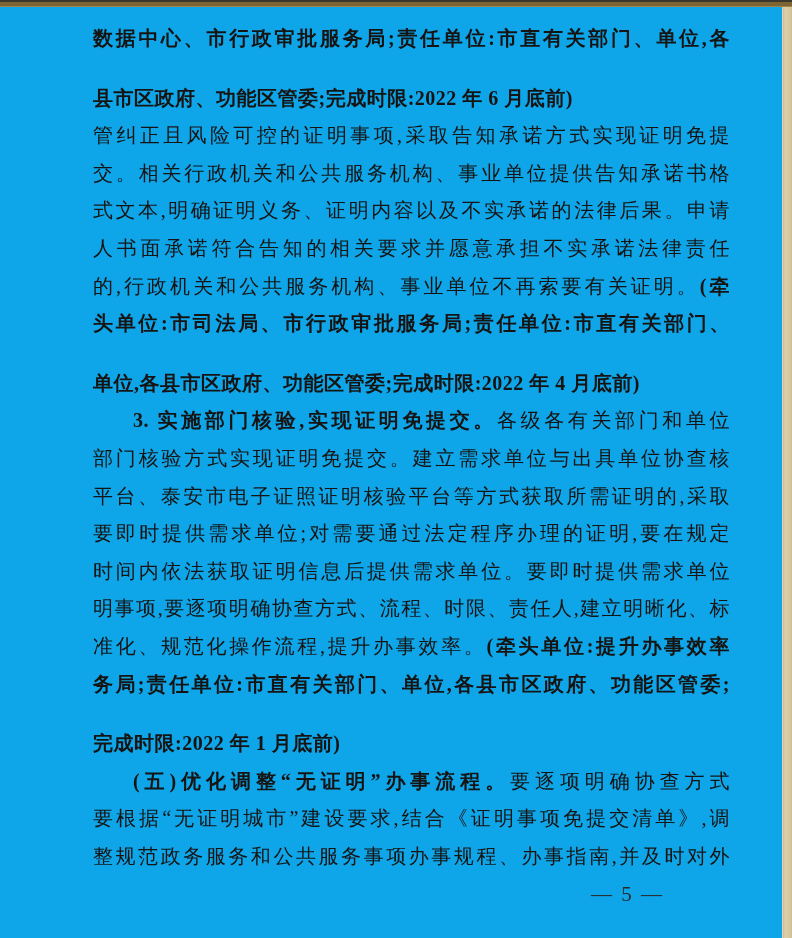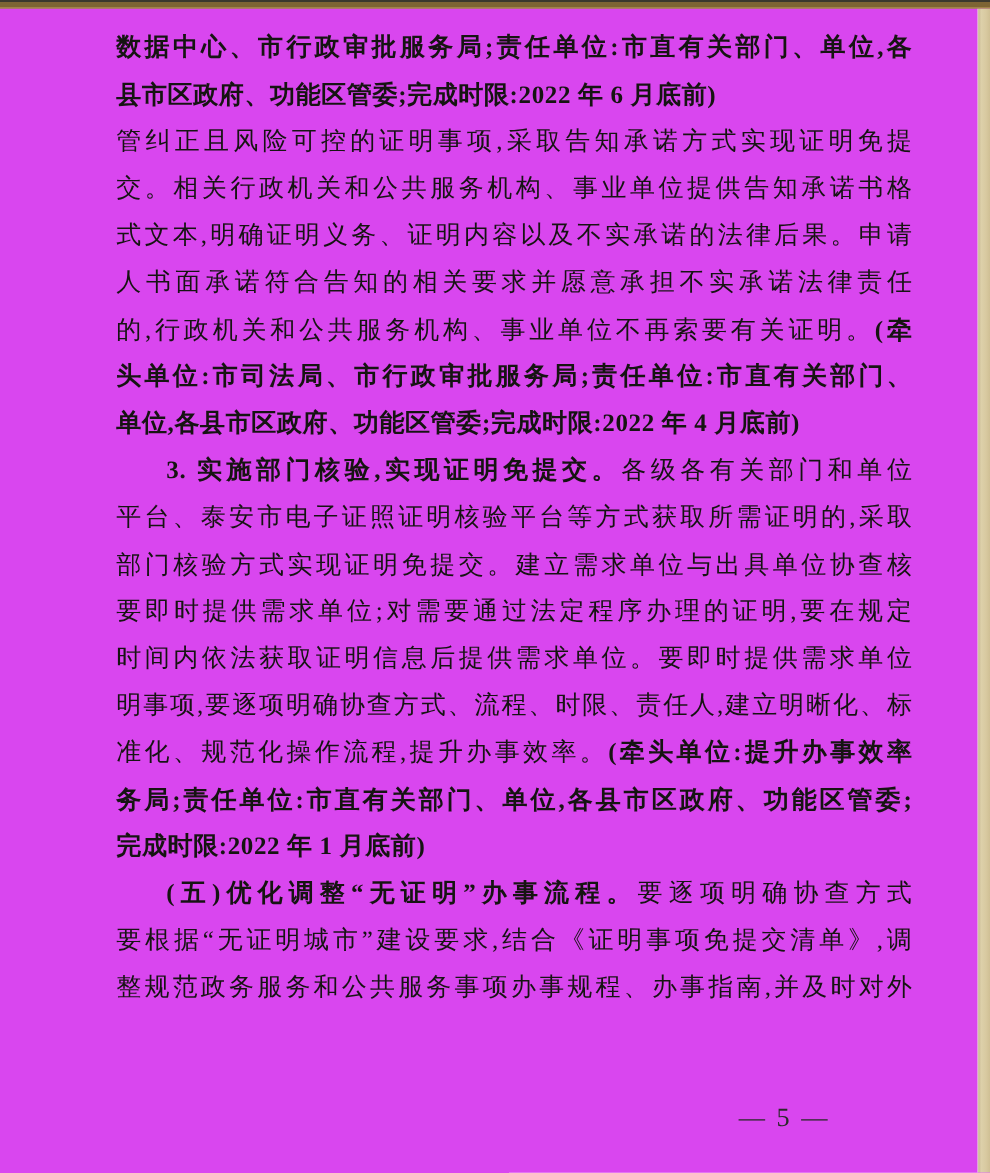--- a/index.html
+++ b/index.html
@@ -11,21 +11,21 @@
     height: 938px;
     background: #ffffff;
     overflow: hidden;
     font-family: "Liberation Serif", "DejaVu Serif", serif;
     color: #161412;
   }
   .page {
     position: relative;
     width: 792px;
     height: 938px;
-    background: #d946ef;
+    background: #0ea5e9;
   }
   
   .top-bar {
     position: absolute;
     top: 0; left: 0;
     width: 792px;
     height: 7px;
     background: linear-gradient(
       to bottom,
       #3a382e 0px, #3a382e 2px,
@@ -54,20 +54,21 @@
     line-height: 37.6px;
     font-size: 20px;
     letter-spacing: 0.5px;
     text-align: justify;
     text-align-last: justify;
     white-space: normal;
     overflow: visible;
   }
   .line.para-end {
     text-align-last: left;
+    margin-top: 22px;
   }
   .line.indent {
     text-indent: 2em;
   }
   .line .bold {
     font-weight: 700;
   }
   .page-number {
     position: absolute;
     top: 880px;
@@ -90,22 +91,22 @@
       <div class="line"><span class="bold">数据中心、市行政审批服务局;责任单位:市直有关部门、单位,各</span></div>
       <div class="line para-end"><span class="bold">县市区政府、功能区管委;完成时限:2022 年 6 月底前)</span></div>
       <div class="line"><span>管纠正且风险可控的证明事项,采取告知承诺方式实现证明免提</span></div>
       <div class="line"><span>交。相关行政机关和公共服务机构、事业单位提供告知承诺书格</span></div>
       <div class="line"><span>式文本,明确证明义务、证明内容以及不实承诺的法律后果。申请</span></div>
       <div class="line"><span>人书面承诺符合告知的相关要求并愿意承担不实承诺法律责任</span></div>
       <div class="line"><span>的,行政机关和公共服务机构、事业单位不再索要有关证明。</span><span class="bold">(牵</span></div>
       <div class="line"><span class="bold">头单位:市司法局、市行政审批服务局;责任单位:市直有关部门、</span></div>
       <div class="line para-end"><span class="bold">单位,各县市区政府、功能区管委;完成时限:2022 年 4 月底前)</span></div>
       <div class="line indent"><span class="bold">3. 实施部门核验,实现证明免提交。</span><span>各级各有关部门和单位</span></div>
+      <div class="line"><span>部门核验方式实现证明免提交。建立需求单位与出具单位协查核</span></div>
       <div class="line"><span>平台、泰安市电子证照证明核验平台等方式获取所需证明的,采取</span></div>
-      <div class="line"><span>部门核验方式实现证明免提交。建立需求单位与出具单位协查核</span></div>
       <div class="line"><span>要即时提供需求单位;对需要通过法定程序办理的证明,要在规定</span></div>
       <div class="line"><span>时间内依法获取证明信息后提供需求单位。要即时提供需求单位</span></div>
       <div class="line"><span>明事项,要逐项明确协查方式、流程、时限、责任人,建立明晰化、标</span></div>
       <div class="line"><span>准化、规范化操作流程,提升办事效率。</span><span class="bold">(牵头单位:提升办事效率</span></div>
       <div class="line"><span class="bold">务局;责任单位:市直有关部门、单位,各县市区政府、功能区管委;</span></div>
       <div class="line para-end"><span class="bold">完成时限:2022 年 1 月底前)</span></div>
       <div class="line indent"><span class="bold">(五)优化调整“无证明”办事流程。</span><span>要逐项明确协查方式</span></div>
       <div class="line"><span>要根据“无证明城市”建设要求,结合《证明事项免提交清单》,调</span></div>
       <div class="line"><span>整规范政务服务和公共服务事项办事规程、办事指南,并及时对外</span></div>
     </div>

